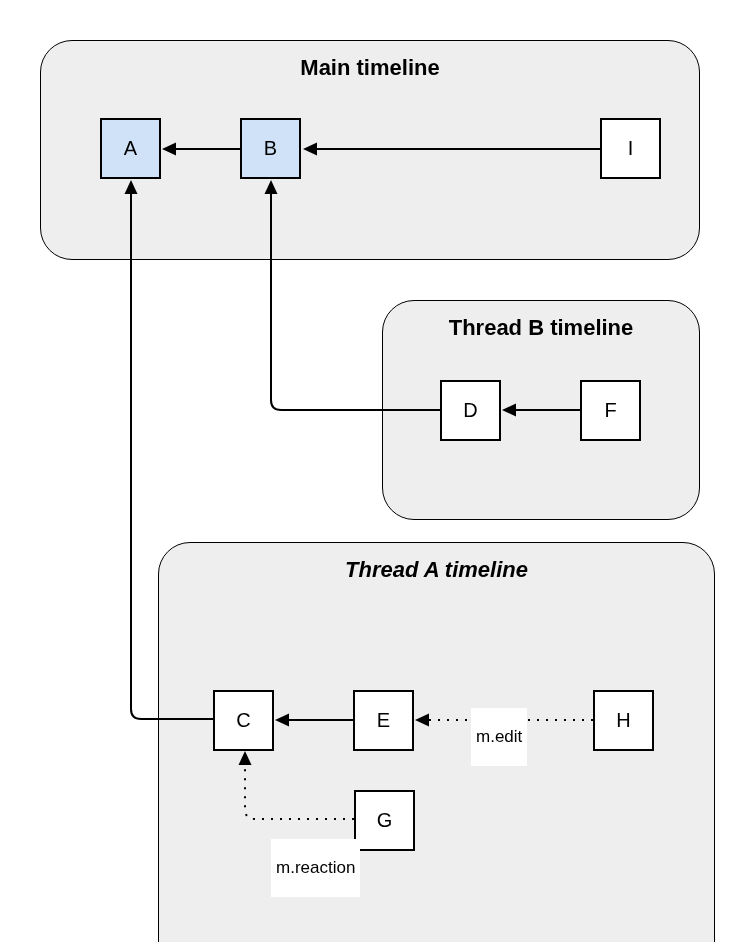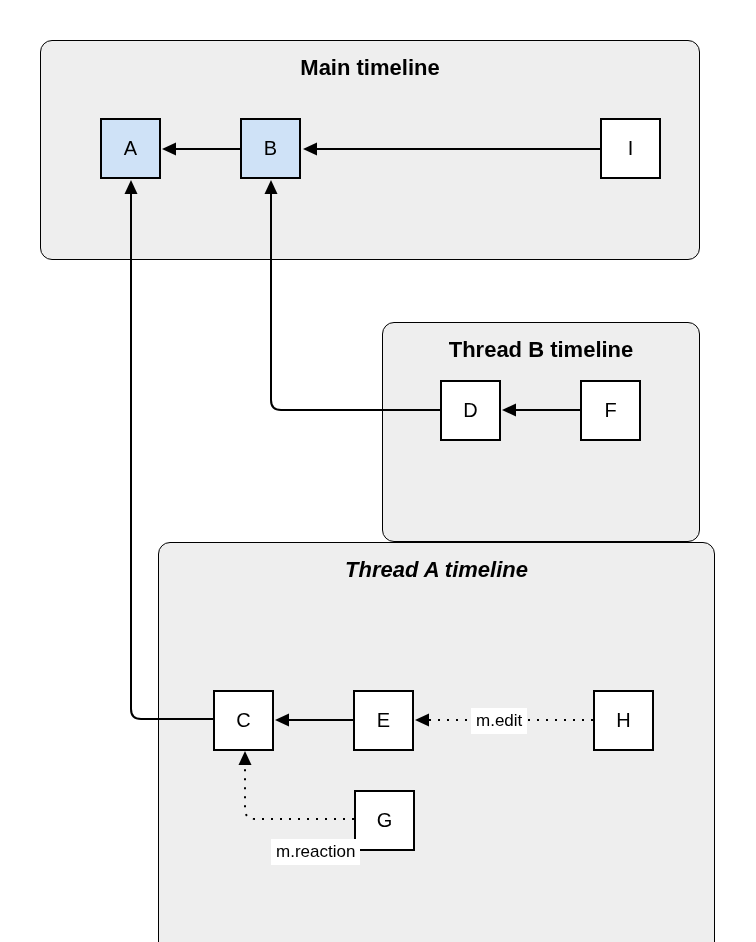--- a/index.html
+++ b/index.html
@@ -8,21 +8,21 @@
     width: 756px;
     height: 942px;
     background: #ffffff;
     font-family: "Liberation Sans", sans-serif;
     overflow: hidden;
   }
   .container-box {
     position: absolute;
     background: #eeeeee;
     border: 1.5px solid #000000;
-    border-radius: 12px;
+    border-radius: 32px;
     box-sizing: border-box;
   }
   .container-title {
     position: absolute;
     width: 100%;
     top: 14px;
     text-align: center;
     font-weight: bold;
     font-size: 22px;
     color: #000000;
@@ -49,30 +49,30 @@
     z-index: 2;
     pointer-events: none;
   }
   .edge-label {
     position: absolute;
     background: #ffffff;
     color: #000000;
     font-size: 17px;
     line-height: 26px;
     height: 26px;
-    padding: 0 5px;
+    padding: 16px 5px;
     z-index: 4;
     white-space: nowrap;
   }
   #label-m-edit     { left: 471px; top: 708px; }
   #label-m-reaction { left: 223px; top: 839px; margin-left: 48px; }
 
   
   #container-main     { left: 40px;  top: 40px;  width: 660px; height: 220px; }
-  #container-thread-b { left: 382px; top: 300px; width: 318px; height: 220px; margin-top: 22px; }
+  #container-thread-b { left: 382px; top: 300px; width: 318px; height: 220px; }
   #container-thread-a { left: 158px; top: 542px; width: 557px; height: 448px; font-style: italic; }
 
   
   #node-A { left: 100px; top: 118px; }
   #node-B { left: 240px; top: 118px; }
   #node-I { left: 600px; top: 118px; }
   #node-D { left: 440px; top: 380px; }
   #node-F { left: 580px; top: 380px; }
   #node-C { left: 213px; top: 690px; }
   #node-E { left: 353px; top: 690px; }

